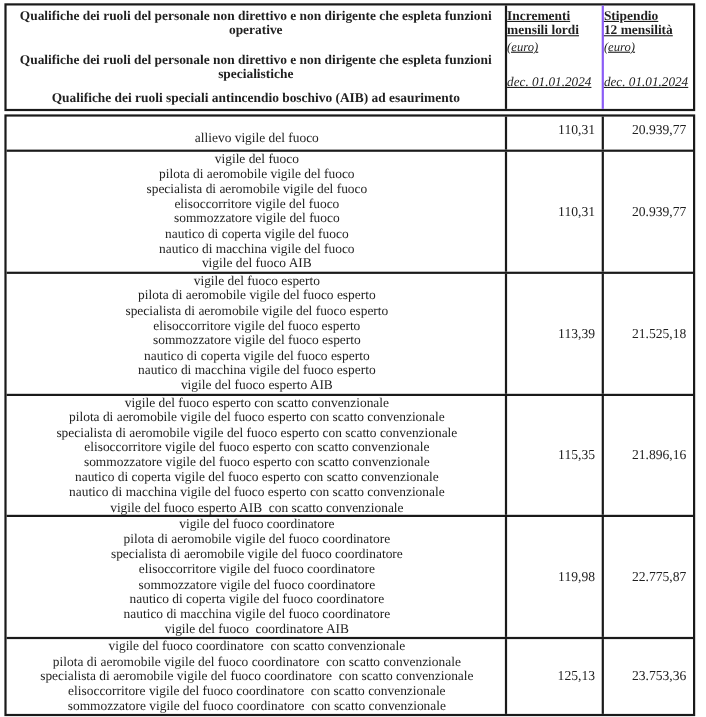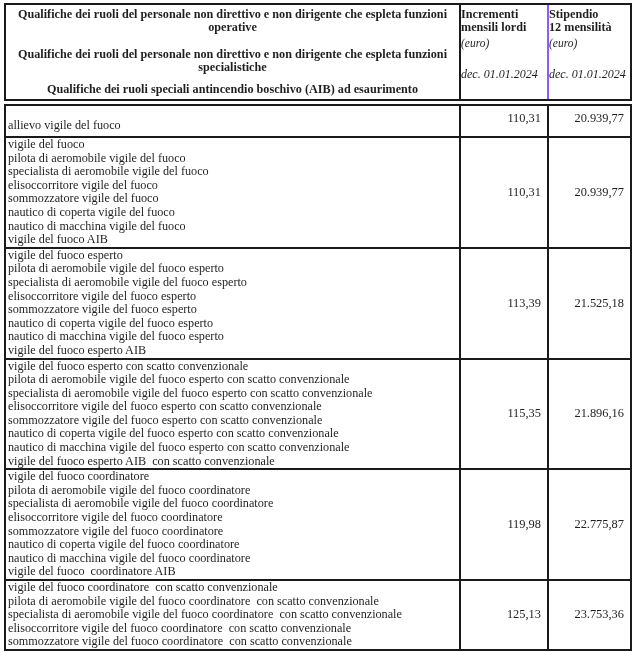--- a/index.html
+++ b/index.html
@@ -1,38 +1,38 @@
 <!DOCTYPE html>
 <html><head>
   <meta charset="utf-8">
   <style>
     html, body { margin: 0; padding: 0; background: #ffffff; }
     body { width: 642px; height: 652px; position: relative; overflow: hidden;
            font-family: "Liberation Serif", serif; color: #1f1f1f; }
     .tbl { position: absolute; left: 4px; top: 3px; width: 628px; }
     .hdr { position: relative; height: 98px; border: 2px solid #1a1a1a; box-sizing: border-box; }
-    .hdr .c1, .hdr .c2, .hdr .c3 { position: absolute; top: 0; bottom: 0; box-sizing: border-box; }
+    .hdr .c1, .hdr .c2, .hdr .c3 { position: absolute; top: 0; bottom: 0; box-sizing: border-box; text-decoration: underline; }
     .hdr .c1 { left: 0; width: 453px; }
     .hdr .c2 { left: 453px; width: 88px; border-left: 2px solid #1a1a1a; }
     .hdr .c3 { left: 541px; right: 0; border-left: 2px solid #8b5cf6; }
     .hq { position: absolute; left: 0; right: 0; text-align: center; font-weight: bold;
           font-size: 12.2px; line-height: 13px; }
     .hq1 { top: 3px; }
     .hq2 { top: 43px; }
     .hq3 { top: 78px; }
     .hcol { text-align: left; font-size: 12.2px; line-height: 13px; padding-top: 3px; }
     .hcol .b { font-weight: bold; display: block; }
     .hcol .i { font-style: italic; display: block; font-size: 11.5px; }
     .hcol .eur { margin-top: 3px; }
     .hcol .dec { margin-top: 18px; font-size: 12px; }
     .sep { height: 3px; }
     .body { border: 2px solid #1a1a1a; border-top: 2px solid #1a1a1a; box-sizing: border-box; }
     .row { position: relative; border-top: 2px solid #1a1a1a; box-sizing: border-box; }
     .row:first-child { border-top: none; }
-    .row .lab { width: 453px; box-sizing: border-box; padding-left: 2px; font-size: 12.2px; line-height: 13.6px; }
+    .row .lab { width: 453px; box-sizing: border-box; padding-left: 2px; font-size: 12.2px; line-height: 13.6px; text-align: center; }
     .row .v1, .row .v2 { position: absolute; top: 0; bottom: 0; display: flex; align-items: center;
              justify-content: flex-end; box-sizing: border-box; font-size: 12.4px; padding-right: 6px; }
     .row .v1 { left: 453px; width: 88px; border-left: 2px solid #1a1a1a; }
     .row .v2 { left: 541px; right: 0; border-left: 2px solid #1a1a1a; }
     .row.r0 { height: 30px; }
     .row.r0 .lab { padding-top: 13px; }
     .row.r0 .v1, .row.r0 .v2 { align-items: flex-start; padding-top: 5px; }
     .line { display: block; white-space: pre; }
   </style>
 </head>

